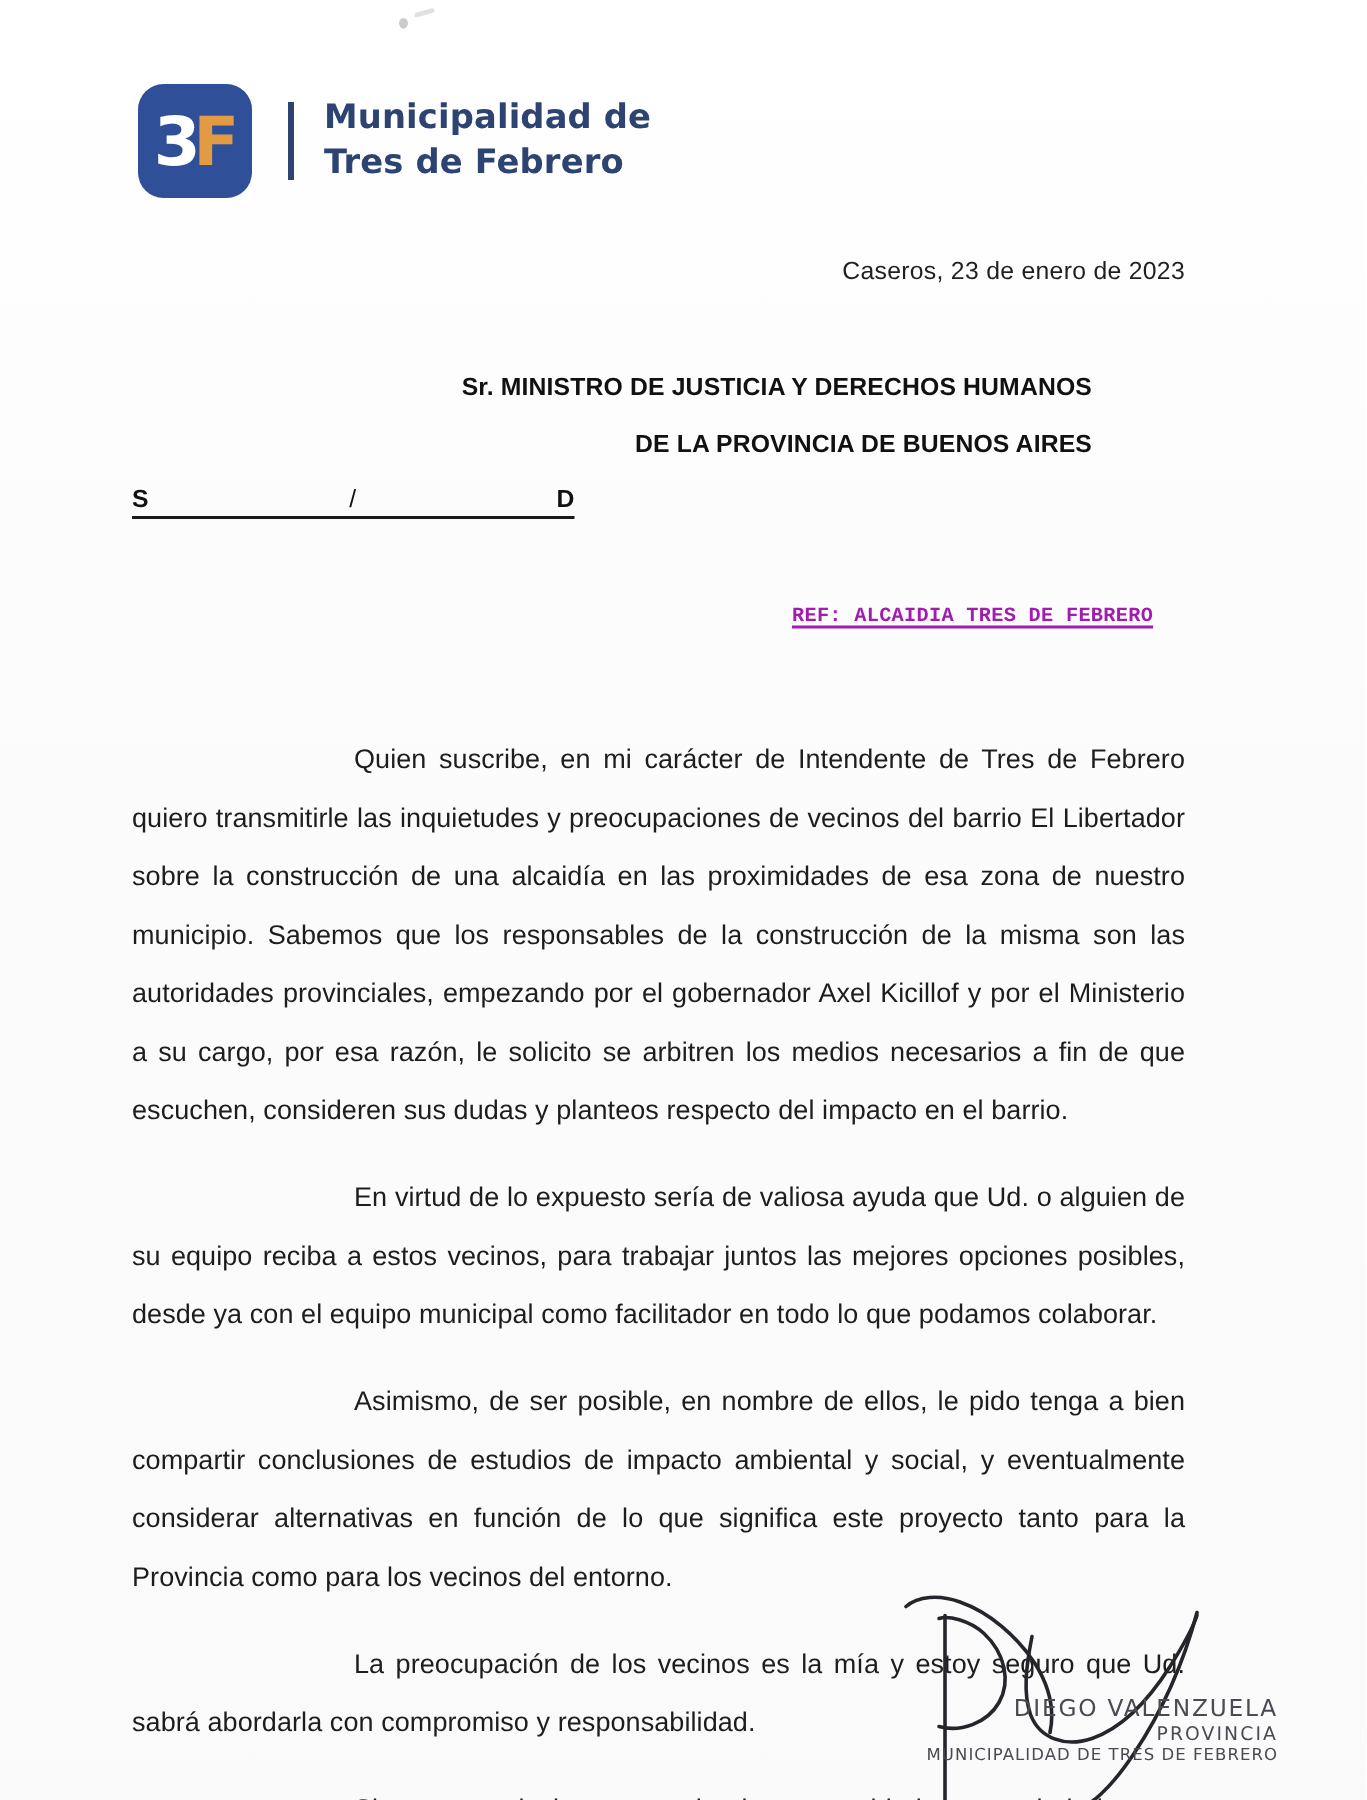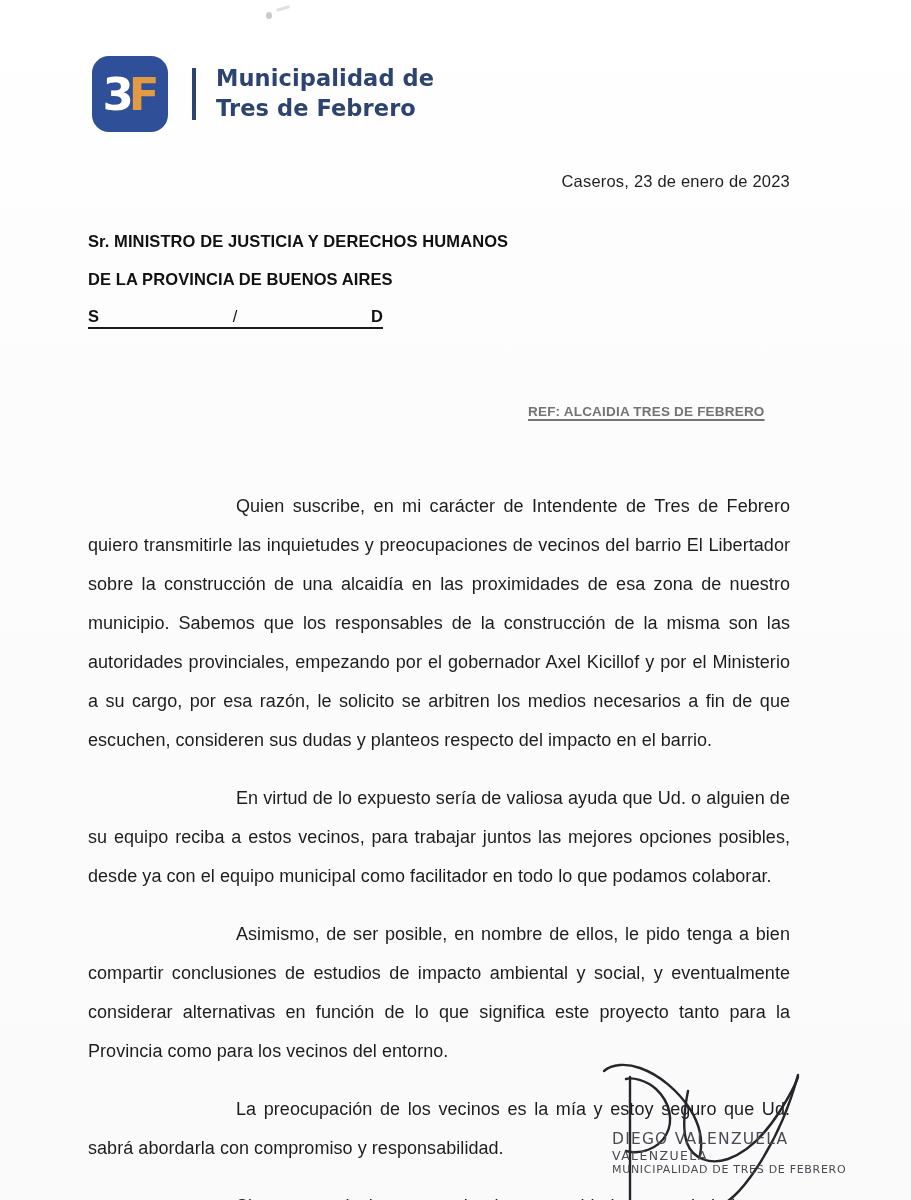--- a/index.html
+++ b/index.html
@@ -100,22 +100,23 @@
     font-size: 16.5px;
     color: #1f1f1f;
     letter-spacing: .2px;
     margin-left: 40px;
   }
 
   
   .addressee {
     position: absolute;
     left: 88px;
-    top: 233px;
+    top: 250px;
     width: 640px;
+    text-align: right;
   }
   .addressee .line {
     font-size: 16.5px;
     font-weight: 700;
     color: #111111;
     line-height: 1;
     margin-bottom: 21px;
     letter-spacing: .1px;
   }
   .addressee .line:last-child { margin-bottom: 0; }
@@ -143,25 +144,26 @@
     background: #1a1a1a;
   }
 
   
   .ref-line {
     position: absolute;
     left: 528px;
     top: 404px;
     font-size: 13.5px;
     font-weight: 700;
-    color: #737373;
+    color: #a21caf;
     letter-spacing: .2px;
     text-decoration: underline;
     text-underline-offset: 3px;
     text-decoration-thickness: 1.5px;
+    font-family: Liberation Mono, monospace;
   }
 
   
   .body-copy {
     position: absolute;
     left: 88px;
     top: 487px;
     width: 702px;
   }
   .body-copy p {
@@ -189,21 +191,21 @@
     left: 0;
     top: 0;
     width: 330px;
     height: 150px;
   }
   .stamp {
     position: absolute;
     left: 52px;
     top: 76px;
     width: 240px;
-    text-align: left;
+    text-align: right;
     color: #4a4a52;
     font-family: "DejaVu Sans", sans-serif;
   }
   .stamp .stamp-name {
     font-size: 15.5px;
     letter-spacing: 1.2px;
     line-height: 1.08;
   }
   .stamp .stamp-role {
     font-size: 12.5px;
@@ -266,17 +268,17 @@
       <g fill="none" stroke="#25252b" stroke-width="2.4" stroke-linecap="round" stroke-linejoin="round">
         <path d="M44 16 C 52 9, 66 8, 80 13 C 100 20, 118 36, 130 54 C 140 70, 143 86, 140 100"></path>
         <path d="M70 22 C 70 60, 70 100, 70 150"></path>
         <path d="M66 24 C 72 22, 86 25, 96 34 C 110 47, 114 66, 106 80 C 98 94, 80 100, 66 96"></path>
         <path d="M128 36 C 124 56, 122 74, 127 88 C 133 104, 150 110, 168 104 C 188 97, 206 78, 220 56 C 230 40, 236 28, 238 22"></path>
         <path d="M238 20 C 230 50, 216 84, 196 114 C 180 138, 166 150, 158 150"></path>
       </g>
     </svg>
     <div class="stamp">
       <div class="stamp-name">DIEGO VALENZUELA</div>
-      <div class="stamp-role">VALENZUELA</div>
+      <div class="stamp-role">PROVINCIA</div>
       <div class="stamp-org">MUNICIPALIDAD DE TRES DE FEBRERO</div>
     </div>
   </div>
 </div>
 
 </body></html>

